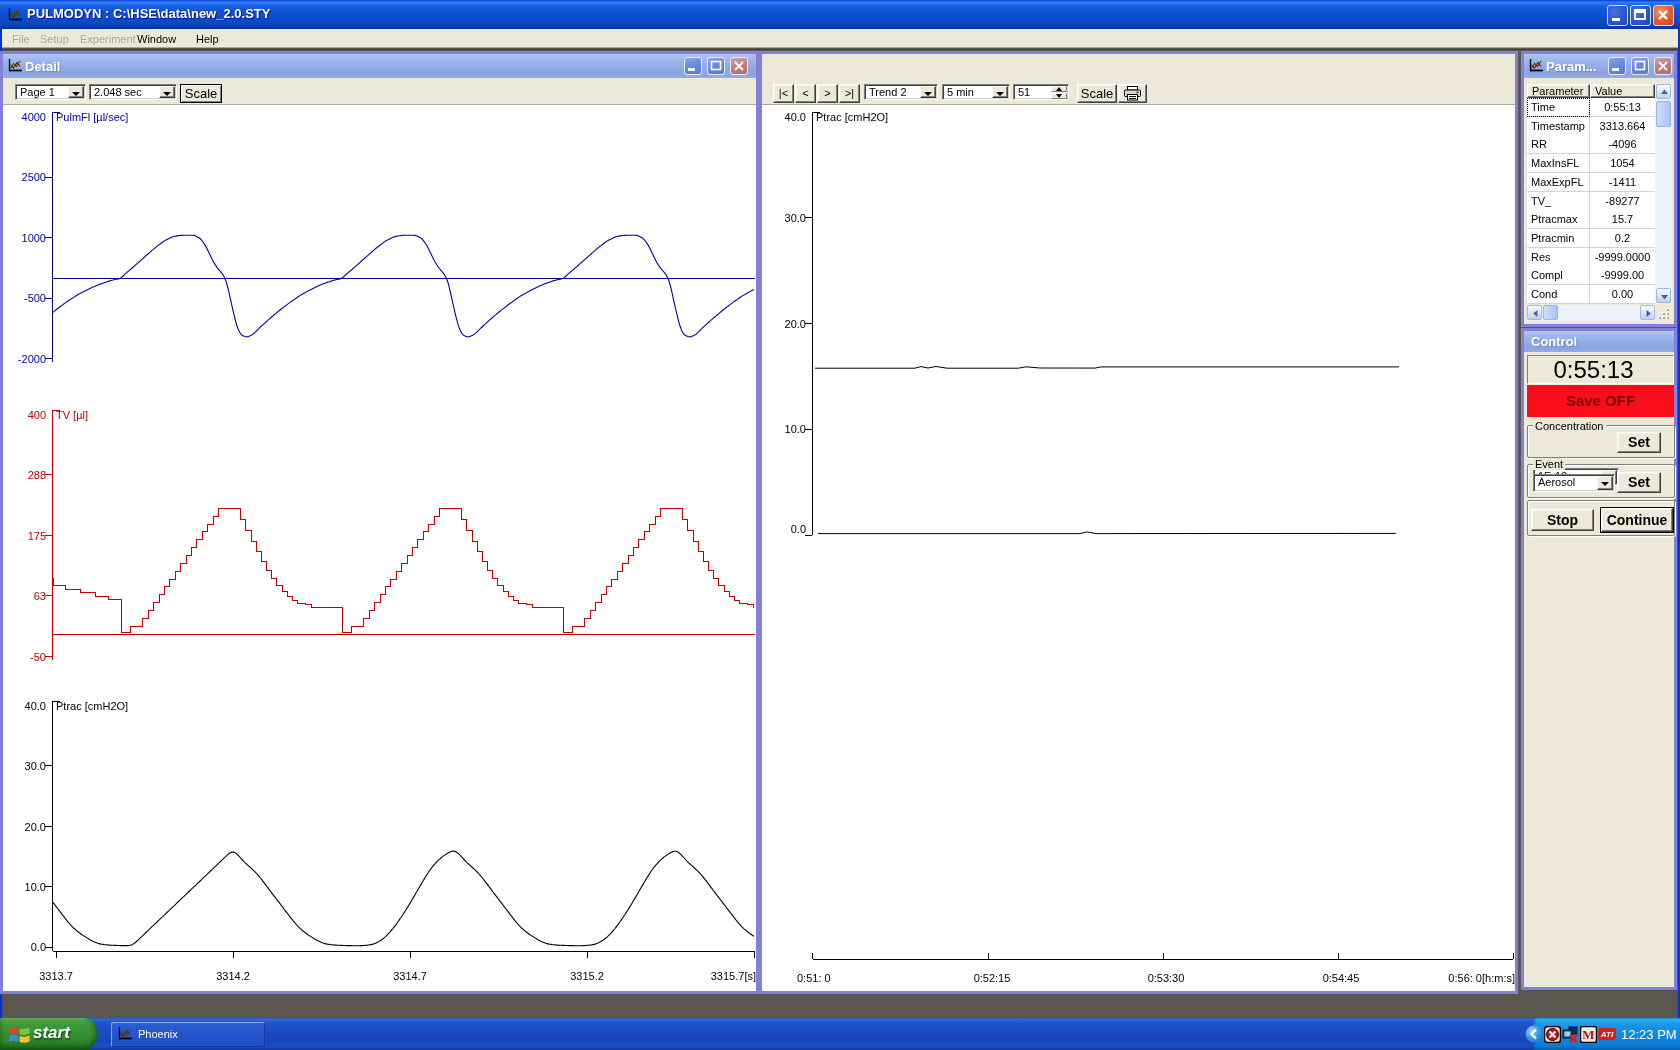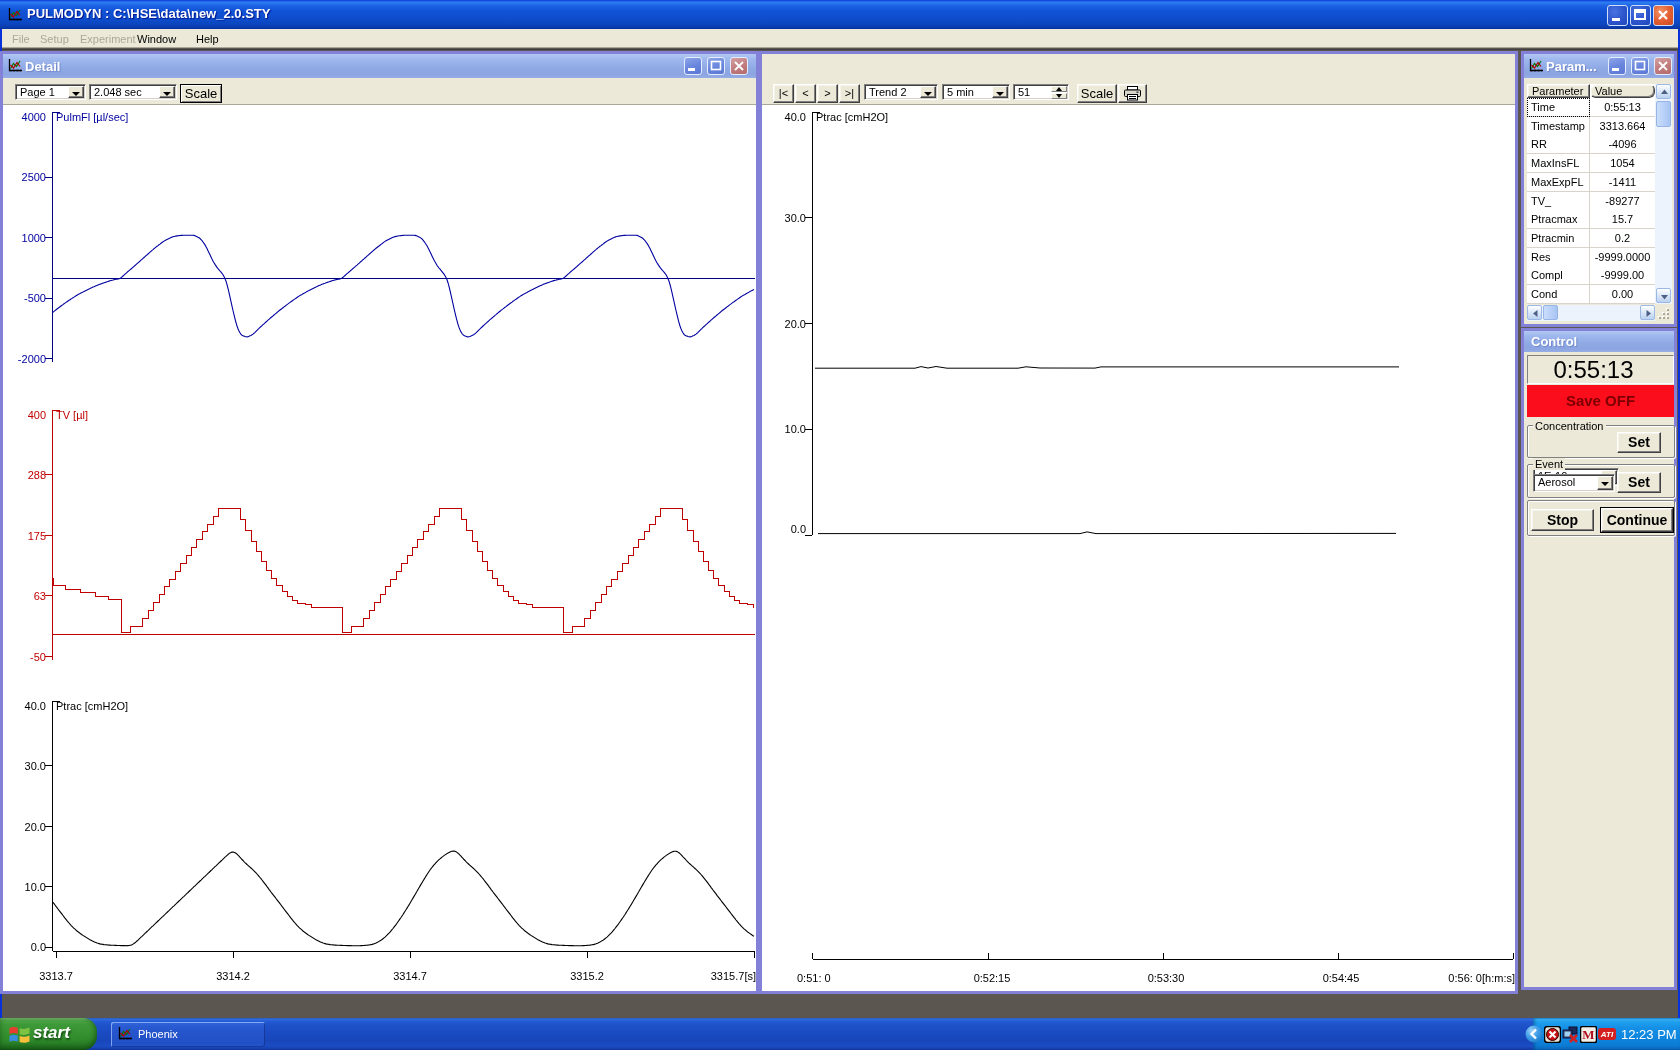--- a/index.html
+++ b/index.html
@@ -268,21 +268,21 @@
         <svg width="16" height="16">
           <path d="M4 4 L12 12 M12 4 L4 12" stroke="#fff" stroke-width="1.8"></path>
         </svg>
       </div>
   </div>
   <div style="position:absolute;left:0;top:24px;width:150px;height:236px;background:#ECE9D8;">
 
   <div style="position:absolute;left:3px;top:6px;width:128px;height:220px;background:#fff;"></div>
 
   <div class="btn3d" style="left:3px;top:6px;width:63px;height:14px;text-align:left;padding-left:4px;line-height:12px;">Parameter</div>
-  <div class="btn3d" style="left:66px;top:6px;width:65px;height:14px;text-align:left;padding-left:4px;line-height:12px;border-radius:6px;">Value</div>
+  <div class="btn3d" style="left:66px;top:6px;width:65px;height:14px;text-align:left;padding-left:4px;line-height:12px;">Value</div>
 
   <div style="position:absolute;left:3px;top:20px;width:63px;height:19px;border-bottom:1px solid #D8D4CC;border-right:1px solid #D8D4CC;font-size:11px;line-height:19px;padding-left:4px;background:#fff;outline:1px dotted #000;outline-offset:-1px;">Time</div>
   <div style="position:absolute;left:66px;top:20px;width:65px;height:19px;border-bottom:1px solid #D8D4CC;font-size:11px;line-height:19px;text-align:center;background:#fff;">0:55:13</div>
   <div style="position:absolute;left:3px;top:39px;width:63px;height:19px;border-bottom:1px solid #D8D4CC;border-right:1px solid #D8D4CC;font-size:11px;line-height:19px;padding-left:4px;background:#fff;">Timestamp</div>
   <div style="position:absolute;left:66px;top:39px;width:65px;height:19px;border-bottom:1px solid #D8D4CC;font-size:11px;line-height:19px;text-align:center;background:#fff;">3313.664</div>
   <div style="position:absolute;left:3px;top:57px;width:63px;height:19px;border-bottom:1px solid #D8D4CC;border-right:1px solid #D8D4CC;font-size:11px;line-height:19px;padding-left:4px;background:#fff;">RR</div>
   <div style="position:absolute;left:66px;top:57px;width:65px;height:19px;border-bottom:1px solid #D8D4CC;font-size:11px;line-height:19px;text-align:center;background:#fff;">-4096</div>
   <div style="position:absolute;left:3px;top:76px;width:63px;height:19px;border-bottom:1px solid #D8D4CC;border-right:1px solid #D8D4CC;font-size:11px;line-height:19px;padding-left:4px;background:#fff;">MaxInsFL</div>
   <div style="position:absolute;left:66px;top:76px;width:65px;height:19px;border-bottom:1px solid #D8D4CC;font-size:11px;line-height:19px;text-align:center;background:#fff;">1054</div>
   <div style="position:absolute;left:3px;top:95px;width:63px;height:19px;border-bottom:1px solid #D8D4CC;border-right:1px solid #D8D4CC;font-size:11px;line-height:19px;padding-left:4px;background:#fff;">MaxExpFL</div>

